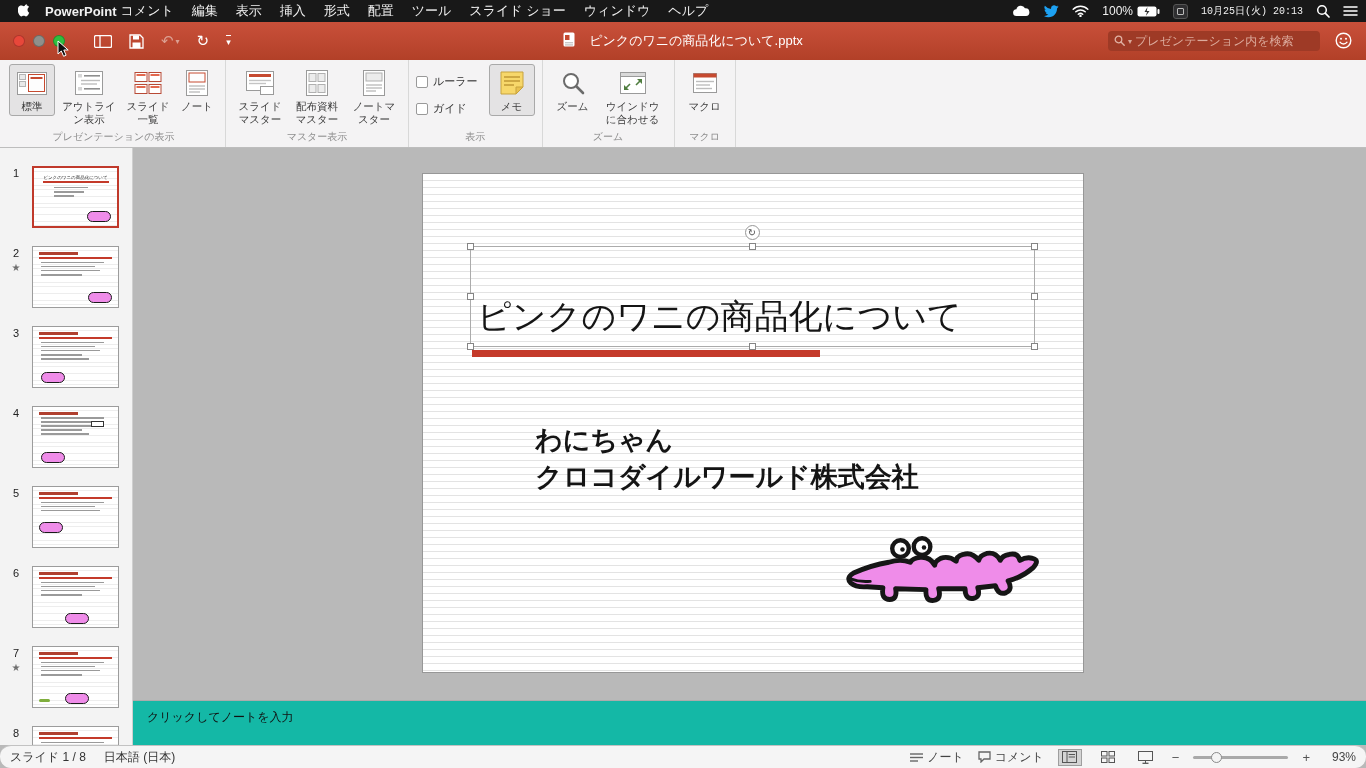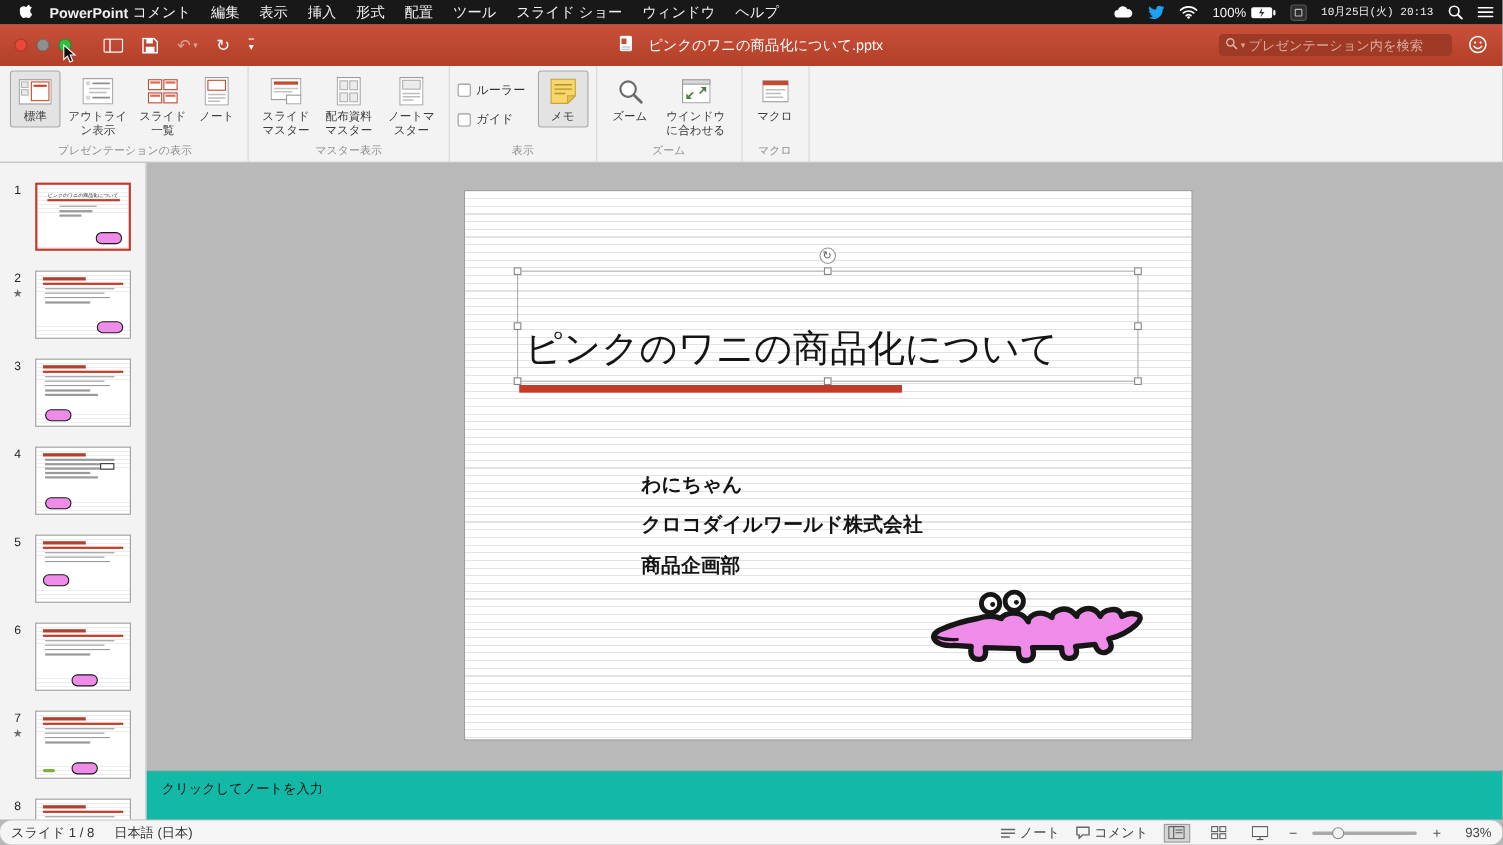--- a/index.html
+++ b/index.html
@@ -93,21 +93,21 @@
   .title-box { position:absolute; left:47px; top:72px; width:565px; height:101px; border:1px solid #ababab; }
   .slide-title { position:absolute; left:6px; bottom:6px; font-size:34px; font-weight:500; color:#151515; white-space:nowrap; }
   .handle { position:absolute; width:7px; height:7px; background:#fff; border:1px solid #858585; }
   .h-tl{left:-4px;top:-4px;} .h-tm{left:calc(50% - 4px);top:-4px;} .h-tr{right:-4px;top:-4px;}
   .h-ml{left:-4px;top:calc(50% - 4px);} .h-mr{right:-4px;top:calc(50% - 4px);}
   .h-bl{left:-4px;bottom:-4px;} .h-bm{left:calc(50% - 4px);bottom:-4px;} .h-br{right:-4px;bottom:-4px;}
   .rotate-handle { position:absolute; left:calc(50% - 8px); top:-22px; width:15px; height:15px; border-radius:50%;
                    background:#fff; border:1px solid #979797; display:flex; align-items:center; justify-content:center;
                    font-size:10px; color:#555; }
   .red-bar { position:absolute; left:49px; top:176px; width:348px; height:7px; background:#c43a2a; }
-  .slide-body { position:absolute; left:112px; top:248px; font-size:18px; font-weight:700; color:#141414; line-height:37px;margin-left:48px; }
+  .slide-body { position:absolute; left:112px; top:248px; font-size:27px; font-weight:700; color:#141414; line-height:37px; }
   .croc { position:absolute; left:420px; top:356px; overflow:visible; }
 
   
   .notes { position:absolute; left:133px; top:700px; right:0; height:45px; background:#14b8a6;
            border-top:1px solid #ababab; font-size:12px; color:#111; padding:8px 0 0 14px; z-index:6; }
 
   
   .statusbar { position:absolute; left:0; right:0; bottom:0; height:23px; background:#f5f5f5;
                border-top:1px solid #c2c2c2; display:flex; align-items:center; font-size:12px; color:#333;
                padding:0 10px; z-index:60;border-radius:11px; }
@@ -609,21 +609,20 @@
       <span class="handle h-bm"></span>
       <span class="handle h-br"></span>
       <div class="slide-title">ピンクのワニの商品化について</div>
     </div>
 
     <div class="red-bar"></div>
 
     <div class="slide-body">
       <div>わにちゃん</div>
       <div>クロコダイルワールド株式会社</div>
-      <div>商品企画部</div>
     </div>
 
     <svg class="croc" width="207" height="90" viewBox="0 0 210 92">
       <path d="M10 44 Q2 49 7 54 Q13 59 24 58 L40 59 Q38 71 47 71 Q55 71 53 60 L84 61 Q83 73 92 72 Q100 71 97 60 L124 60 Q124 71 132 70 Q140 69 137 59 L155 57 Q158 67 166 64 Q173 61 168 52 Q183 48 193 39 Q201 31 193 29 Q187 27 180 31 Q178 23 169 25 Q162 26 160 31 Q155 22 146 24 Q139 26 138 31 Q131 22 122 25 Q115 27 115 32 Q107 26 99 29 Q93 32 93 36 Q88 27 78 28 Q70 29 68 33 Q58 29 46 33 Q28 36 10 44 Z" fill="#ef8ce9" stroke="#161616" stroke-width="5" stroke-linejoin="round"></path>
       <path d="M7 50 Q16 53.5 27 52.5" fill="none" stroke="#161616" stroke-width="3" stroke-linecap="round"></path>
       <circle cx="58" cy="19" r="8.5" fill="#fff" stroke="#161616" stroke-width="4.5"></circle>
       <circle cx="80" cy="17" r="8.5" fill="#fff" stroke="#161616" stroke-width="4.5"></circle>
       <circle cx="60" cy="20" r="2.3" fill="#161616"></circle>
       <circle cx="82" cy="18" r="2.3" fill="#161616"></circle>
     </svg>

